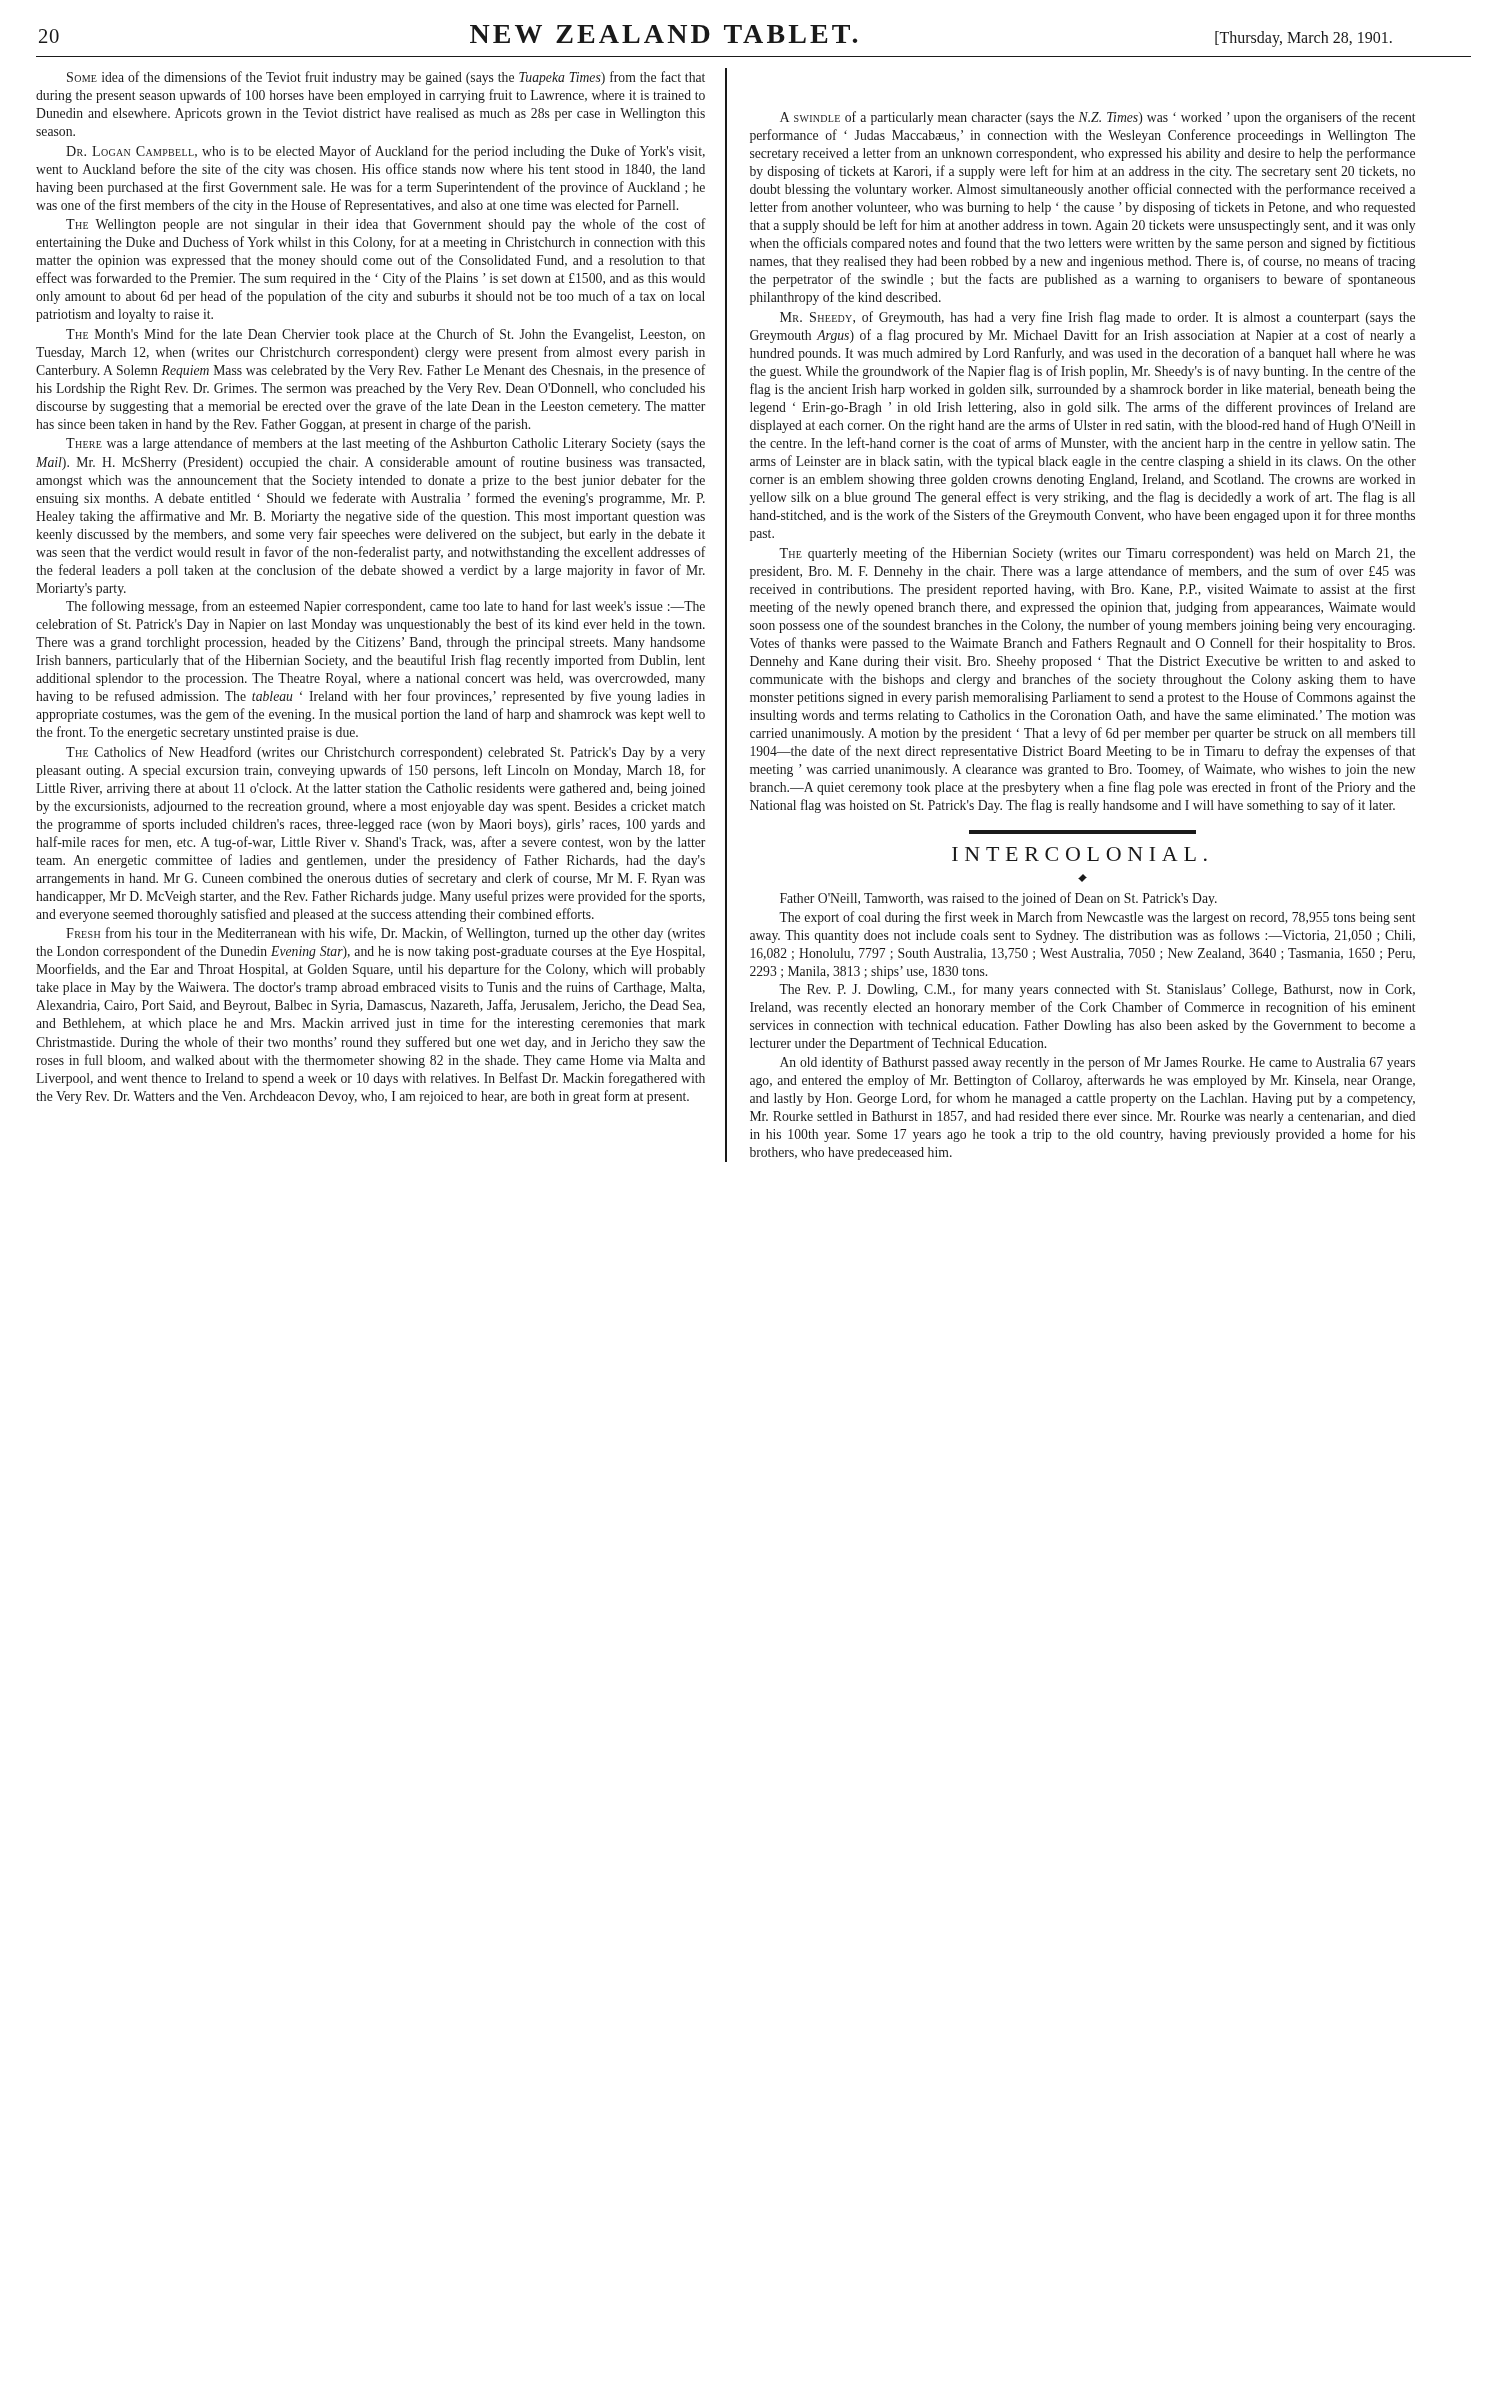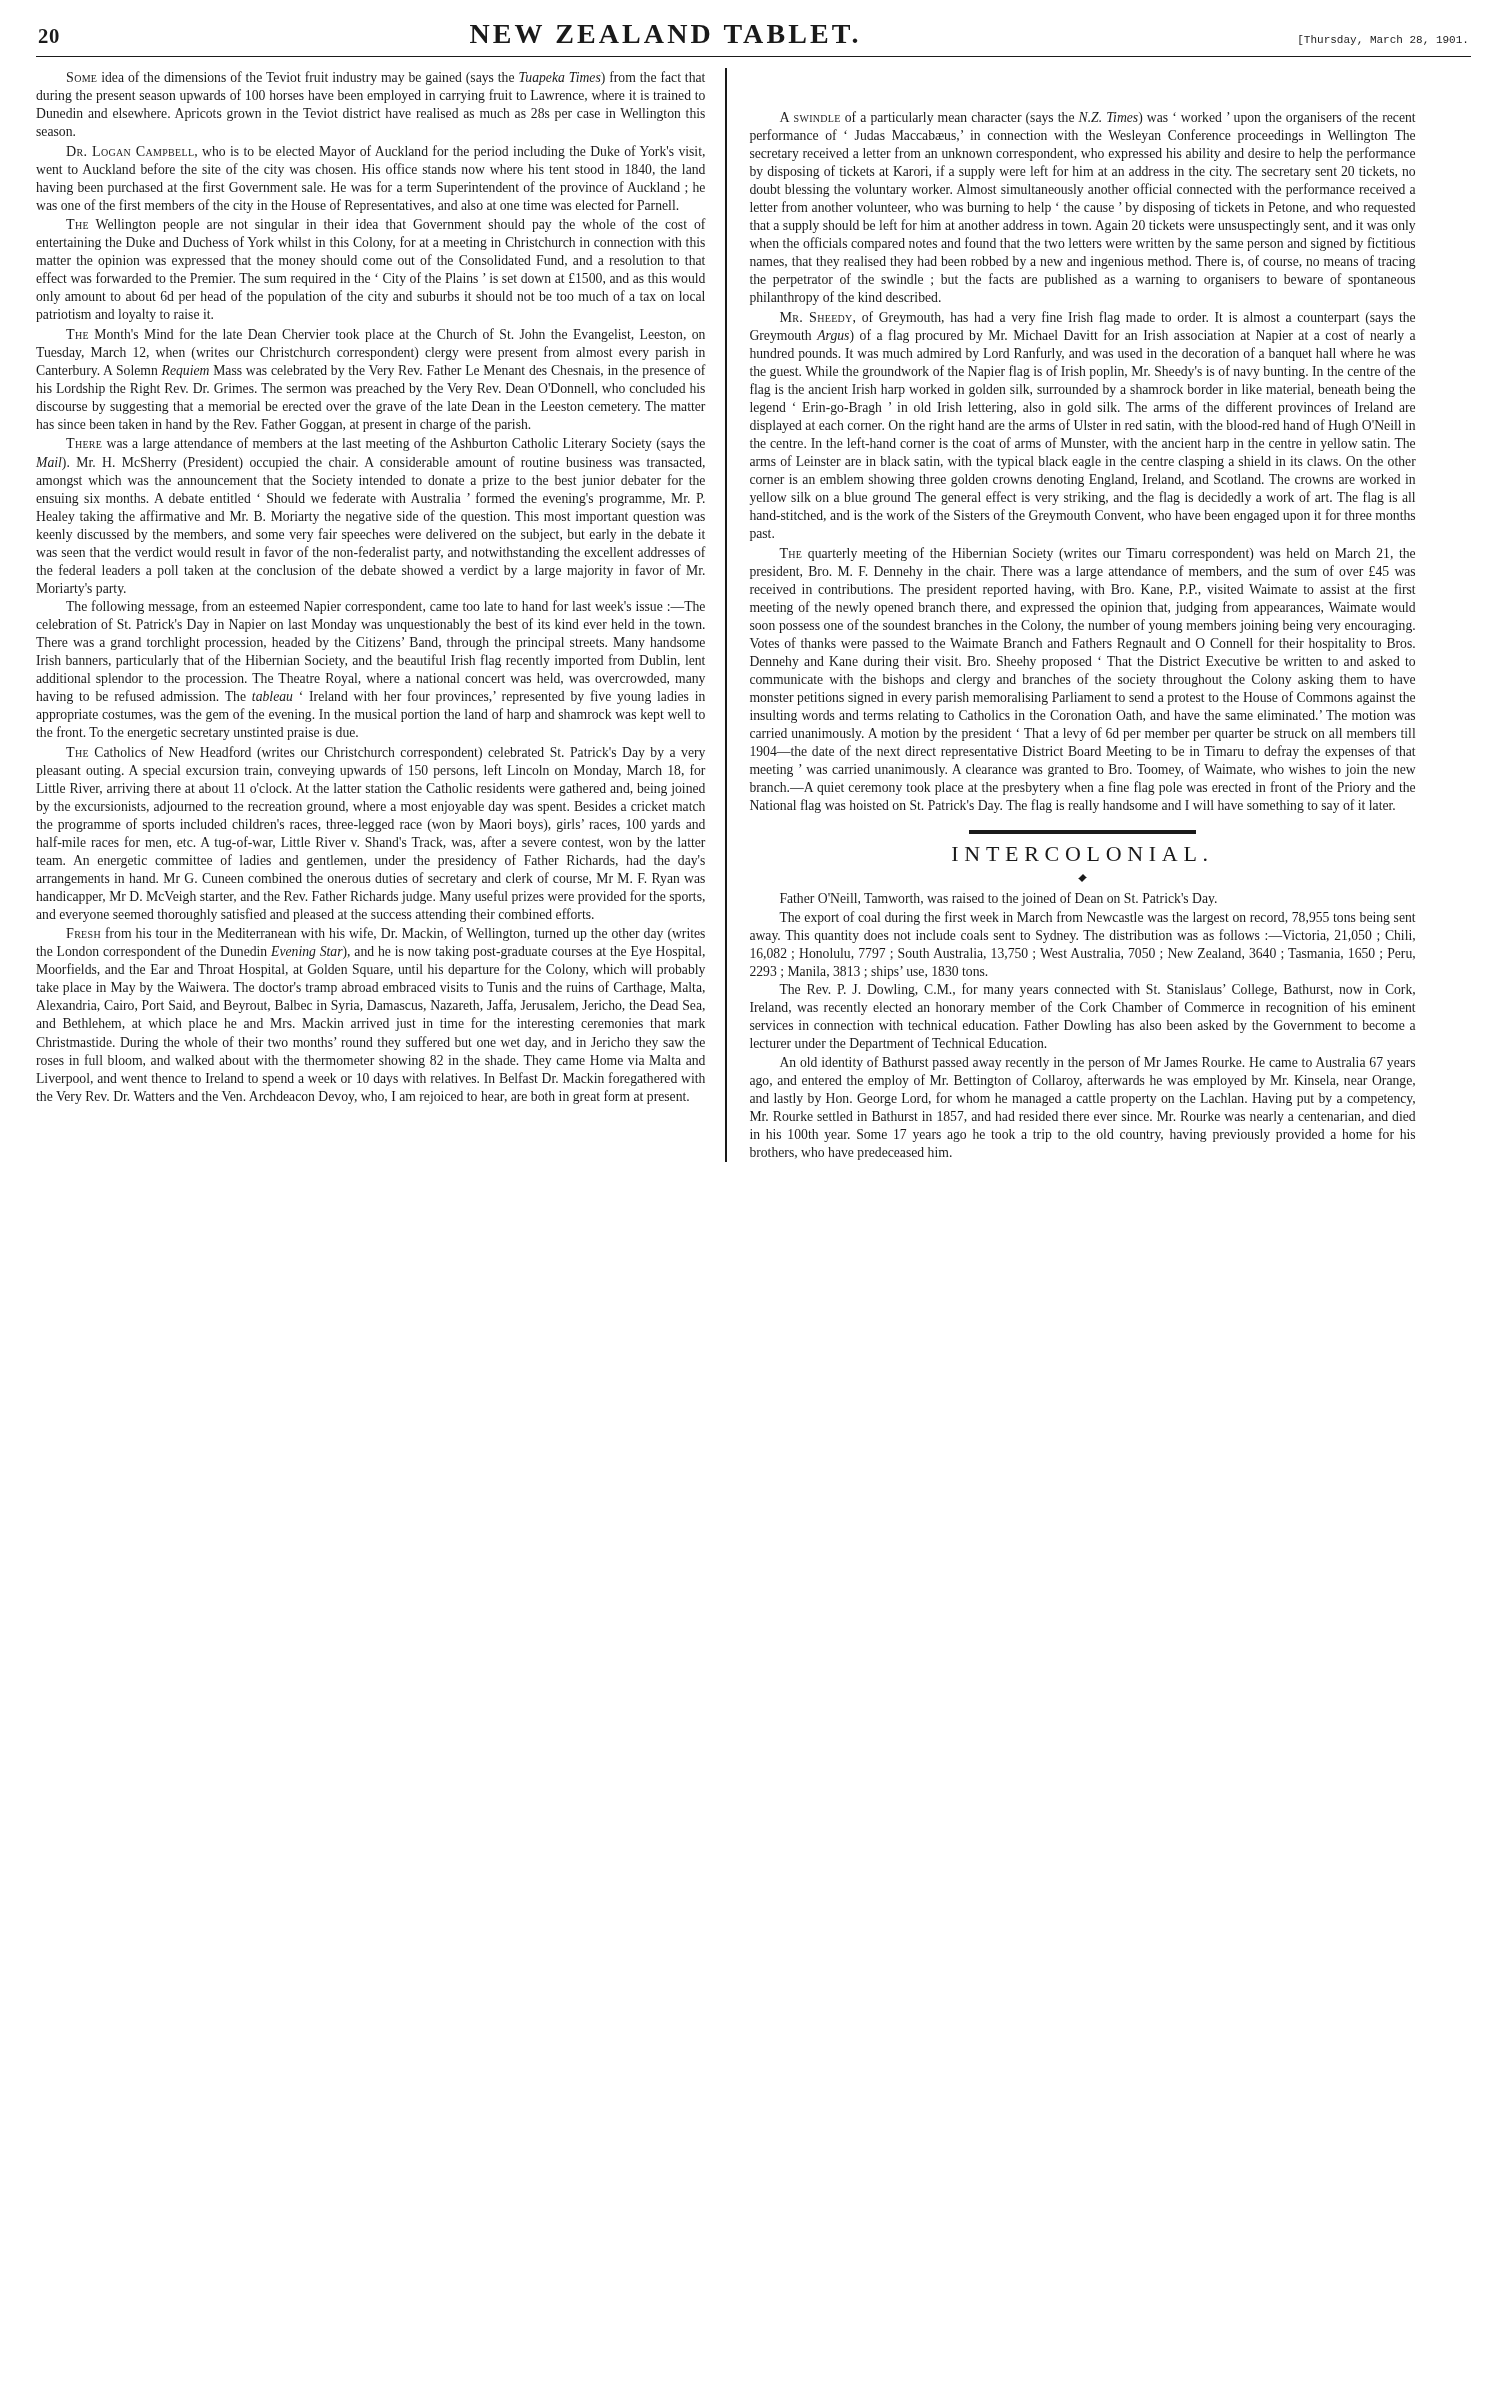--- a/index.html
+++ b/index.html
@@ -22,37 +22,36 @@
   
   .masthead {
     display: flex;
     align-items: baseline;
     justify-content: space-between;
     font-family: "Liberation Serif", serif;
     padding: 0 2.1px 3.1px 2.1px;
   }
   .masthead .folio {
     font-size: 20.7px;
-    font-weight: bold;
+    font-weight: normal;
     letter-spacing: 0.5px;
     width: 155px;
   }
   .masthead .title {
     font-size: 28px;
     font-weight: bold;
     letter-spacing: 3.1px;
     text-align: center;
     flex: 1;
   }
   .masthead .issue {
-    font-size: 11px;
-    text-align: right;
+    font-size: 16px;
+    text-align: center;
     width: 331px;
     white-space: nowrap;
-    font-family: Liberation Mono, monospace;
   }
   .rule-top {
     border-top: 1.5px solid #1a1a1a;
     margin: 3.1px 0 0 0;
   }
   
   .columns {
     display: flex;
     margin-top: 11.4px;
     position: relative;

